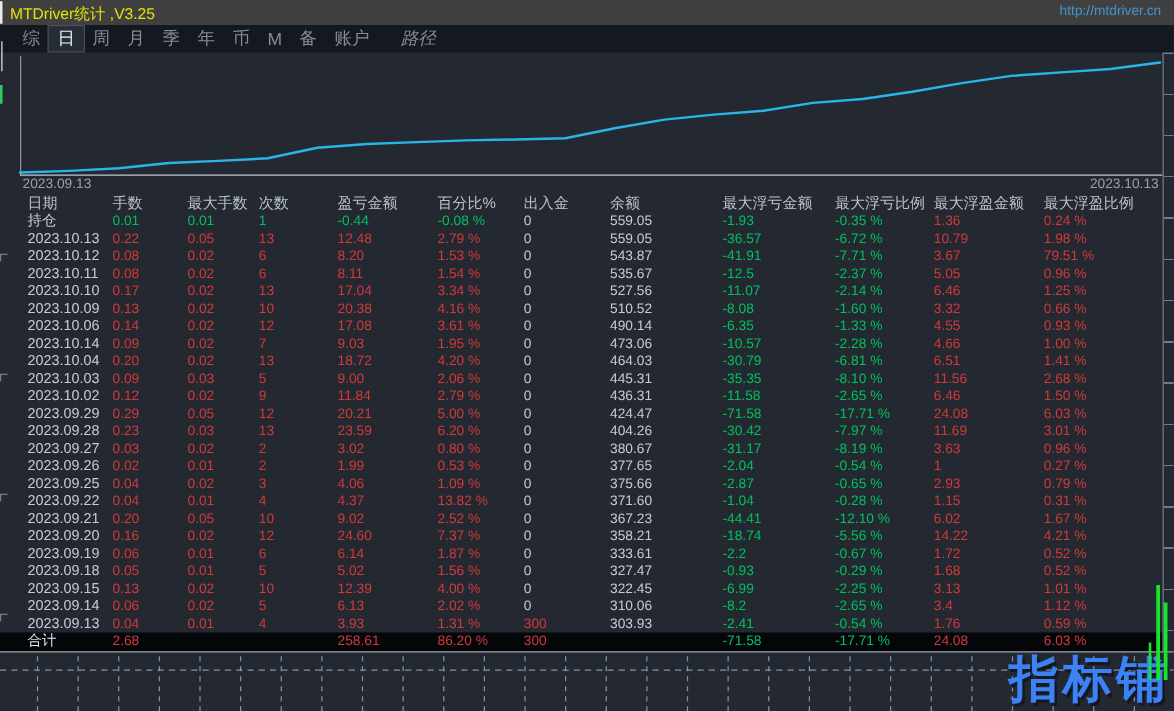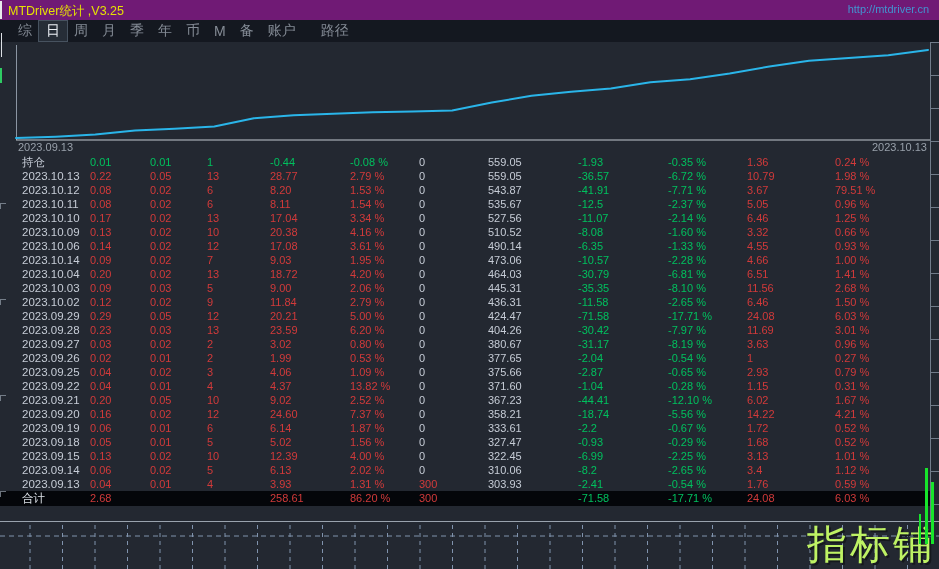--- a/index.html
+++ b/index.html
@@ -1,42 +1,42 @@
 <!DOCTYPE html>
 <html><head>
 <meta charset="utf-8">
 <style>
   html,body{margin:0;padding:0;}
   body{width:939px;height:569px;background:#232831;font-family:"Liberation Sans",sans-serif;position:relative;overflow:hidden;}
-  .titlebar{position:absolute;left:0;top:0;width:939px;height:20px;background:#701a75;}
+  .titlebar{position:absolute;left:0;top:0;width:939px;height:20px;background:#404040;}
   .app-title{position:absolute;left:8px;top:3px;font-size:12.5px;color:#e4e104;white-space:nowrap;}
   .app-url{position:absolute;right:10px;top:3px;font-size:11px;color:#4394d0;white-space:nowrap;cursor:pointer;}
   .menubar{position:absolute;left:0;top:20px;width:939px;height:22px;background:#141820;display:flex;align-items:center;}
   .menu-items{display:flex;align-items:center;margin-left:11px;}
   .menu-item{color:#858c96;font-size:14px;padding:1px 7px;white-space:nowrap;cursor:default;}
   .menu-item.active{color:#e9edf3;background:#262d37;outline:1px solid #47525f;}
-  .menu-path{color:#858c96;font-size:14px;margin-left:18px;}
+  .menu-path{color:#858c96;font-size:14px;margin-left:18px;font-style:italic;}
   .chart-area{position:absolute;left:0;top:42px;width:939px;height:113px;}
   #chart-svg{position:absolute;left:0;top:0;}
   .xlabel{position:absolute;font-size:11px;color:#98a0aa;top:99px;}
   .xlabel.left{left:18px;}
   .xlabel.right{right:12px;}
   .table{position:absolute;left:0;top:155px;width:930px;}
   .trow{display:grid;grid-template-columns:68px 60px 57px 63px 80px 69px 69px 90px 90px 79px 88px 1fr;padding-left:22px;height:14px;line-height:14px;font-size:11px;}
   .trow.header-row{height:15px;line-height:15px;}
   .trow.summary-row{height:15px;line-height:15px;background:#04060a;}
   .cell{white-space:nowrap;overflow:visible;}
   .c-head{color:#b9c1cd;font-size:12px;}
   .c-label{color:#c6ccd6;font-size:11.5px;}
   .summary-row .c-label{color:#dde2e8;}
   .c-red{color:#d23a3a;}
   .c-green{color:#00c05e;}
   .c-neutral{color:#c6ccd6;}
   .bottom-pane{position:absolute;left:0;top:521px;width:939px;height:48px;border-top:1px solid #9aa3ae;box-sizing:border-box;}
-  .watermark{position:absolute;right:3px;top:524px;font-size:40px;font-weight:normal;color:#bef264;letter-spacing:3px;text-shadow:2px 2px 0 #15181d;line-height:40px;}
+  .watermark{position:absolute;right:3px;top:524px;font-size:40px;font-weight:bold;color:#3b82f6;letter-spacing:3px;text-shadow:2px 2px 0 #15181d;line-height:40px;}
   .rail{position:absolute;left:930px;top:42px;width:9px;height:479px;border-left:1px solid #727c8a;background:repeating-linear-gradient(to bottom,#727c8a 0 1px,transparent 1px 33px);box-sizing:border-box;}
   .green-bar{position:absolute;background:#17e42b;}
   .gb1{left:919px;top:514px;width:2px;height:30px;}
   .gb2{left:925px;top:468px;width:3px;height:76px;}
   .gb3{left:931px;top:482px;width:3px;height:62px;}
   .edge-mark{position:absolute;}
   .mk-corner{left:0;top:1px;width:2px;height:18px;background:#e8eaec;}
   .mk-white{left:1px;top:33px;width:1px;height:24px;background:#dde1e6;}
   .mk-green{left:0;top:68px;width:2px;height:15px;background:#2ecb63;}
   .mk-tick{width:5px;height:5px;border-top:1px solid #97a1ad;border-left:1px solid #97a1ad;opacity:.7;left:0;}
@@ -71,41 +71,55 @@
     <svg id="chart-svg" width="939" height="116" viewBox="0 0 939 116">
       <line x1="16.5" y1="3" x2="16.5" y2="98" stroke="#8b95a2" stroke-width="1"></line>
       <line x1="16" y1="98" x2="930" y2="98" stroke="#c2c8d0" stroke-width="1"></line>
       <polyline id="equity-line" fill="none" stroke-width="2" stroke-linejoin="round" stroke-linecap="round" points="16.0,96.0 55.7,94.7 95.3,92.6 135.0,88.4 174.6,86.7 214.3,84.6 253.9,76.2 293.6,73.2 333.2,71.7 372.9,70.3 412.5,69.6 452.2,68.6 491.8,60.6 531.5,53.7 571.1,49.7 610.8,46.6 650.4,40.3 690.1,37.2 729.7,31.4 769.4,24.5 809.0,18.7 848.7,15.9 888.3,13.2 928.0,8.0" stroke="#2ab5e9"></polyline>
     </svg>
     <span class="xlabel left">2023.09.13</span>
     <span class="xlabel right">2023.10.13</span>
   </div>
 
   <div class="table">
+    <div class="trow header-row" id="header-row">
+        <span class="cell c-head">日期</span>
+        <span class="cell c-head">手数</span>
+        <span class="cell c-head">最大手数</span>
+        <span class="cell c-head">次数</span>
+        <span class="cell c-head">盈亏金额</span>
+        <span class="cell c-head">百分比%</span>
+        <span class="cell c-head">出入金</span>
+        <span class="cell c-head">余额</span>
+        <span class="cell c-head">最大浮亏金额</span>
+        <span class="cell c-head">最大浮亏比例</span>
+        <span class="cell c-head">最大浮盈金额</span>
+        <span class="cell c-head">最大浮盈比例</span>
+      </div>
     <div id="table-body">
         <div class="trow">
           <span class="cell c-label">持仓</span>
           <span class="cell c-green">0.01</span>
           <span class="cell c-green">0.01</span>
           <span class="cell c-green">1</span>
           <span class="cell c-green">-0.44</span>
           <span class="cell c-green">-0.08 %</span>
           <span class="cell c-neutral">0</span>
           <span class="cell c-neutral">559.05</span>
           <span class="cell c-green">-1.93</span>
           <span class="cell c-green">-0.35 %</span>
           <span class="cell c-red">1.36</span>
           <span class="cell c-red">0.24 %</span>
         </div>
         <div class="trow">
           <span class="cell c-label">2023.10.13</span>
           <span class="cell c-red">0.22</span>
           <span class="cell c-red">0.05</span>
           <span class="cell c-red">13</span>
-          <span class="cell c-red">28.77</span>
+          <span class="cell c-red">12.48</span>
           <span class="cell c-red">2.79 %</span>
           <span class="cell c-neutral">0</span>
           <span class="cell c-neutral">559.05</span>
           <span class="cell c-green">-36.57</span>
           <span class="cell c-green">-6.72 %</span>
           <span class="cell c-red">10.79</span>
           <span class="cell c-red">1.98 %</span>
         </div>
         <div class="trow">
           <span class="cell c-label">2023.10.12</span>

